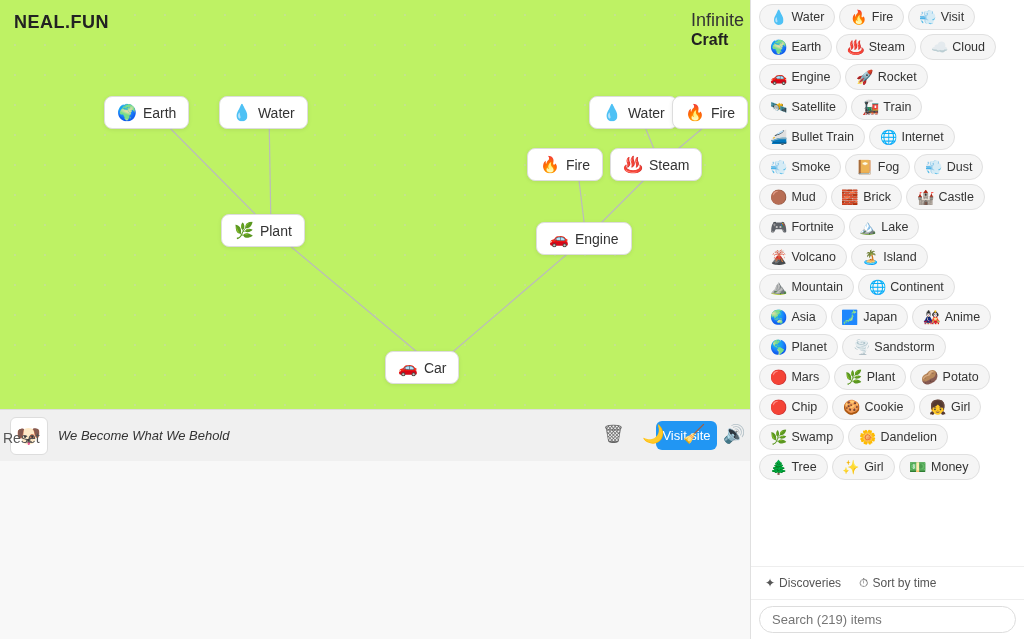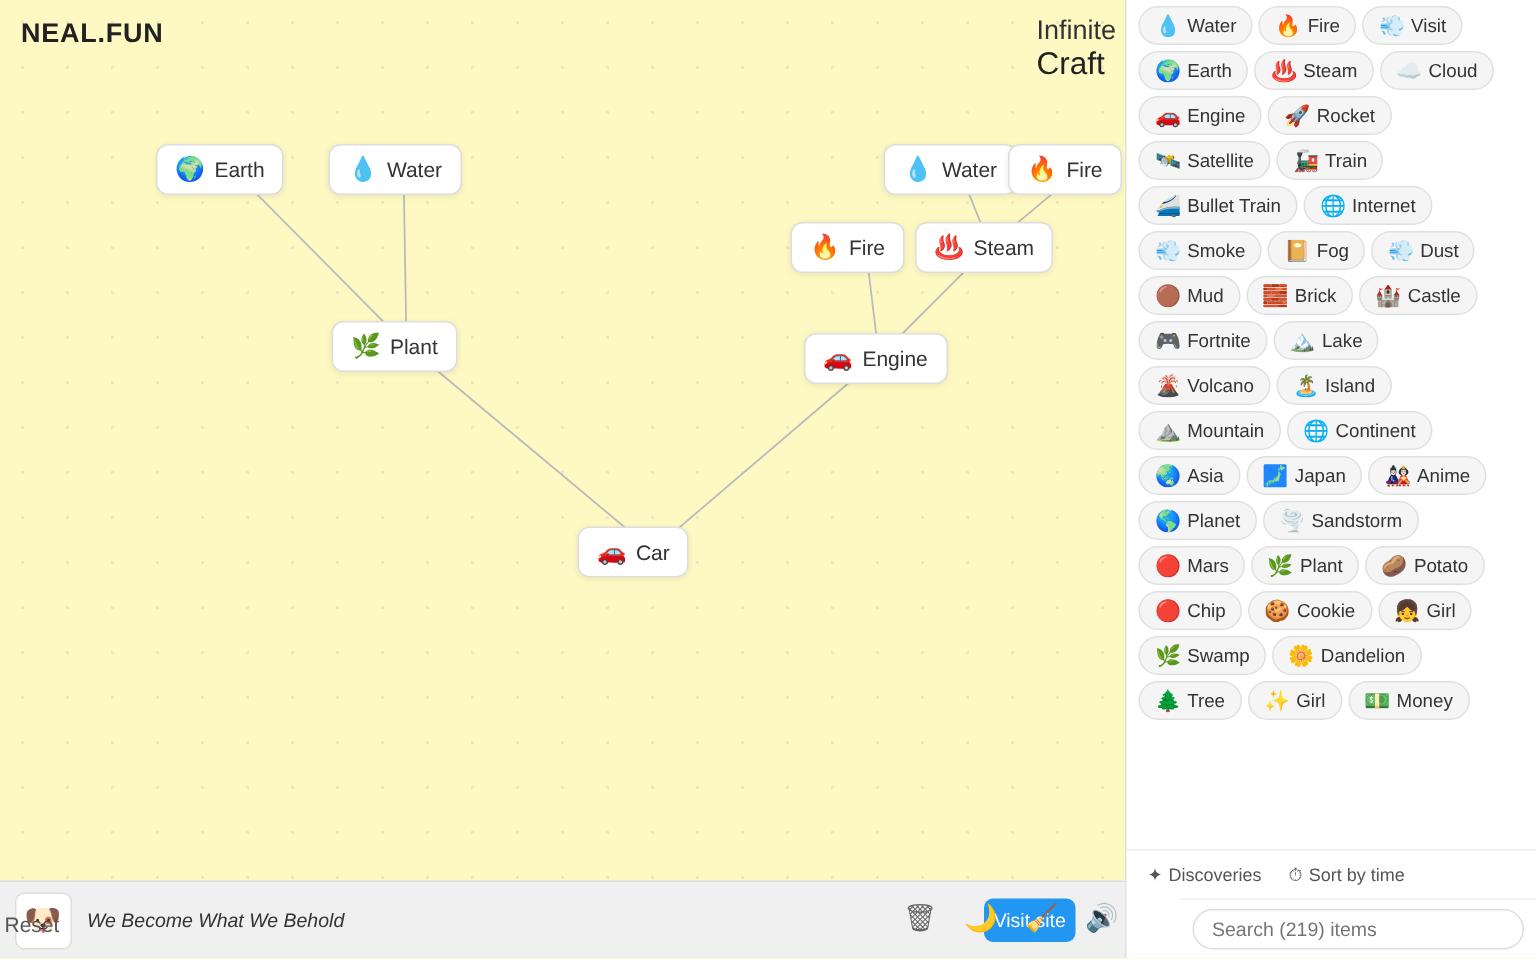--- a/index.html
+++ b/index.html
@@ -10,22 +10,22 @@
       height: 639px;
       overflow: hidden;
       position: relative;
     }
 
     
     #canvas {
       position: absolute;
       top: 0; left: 0;
       width: 750px;
-      height: 639px;
-      background: #fef9c3;
+      height: 461px;
+      background: #bef264;
       overflow: hidden;
     }
 
     
     #canvas::before {
       content: '';
       position: absolute;
       top: 0; left: 0; right: 0; bottom: 0;
       background-image: radial-gradient(circle, #ccc 1px, transparent 1px);
       background-size: 30px 30px;
@@ -45,21 +45,21 @@
     }
 
     
     #title {
       position: absolute;
       top: 10px;
       right: 280px;
       z-index: 10;
     }
     #title .infinite { font-size: 18px; color: #333; font-weight: 300; }
-    #title .craft { font-size: 21px; color: #222; font-weight: 400; }
+    #title .craft { font-size: 16px; color: #222; font-weight: 700; }
 
     
     #reset-btn {
       position: absolute;
       bottom: 15px;
       left: 3px;
       background: none;
       border: none;
       font-size: 14px;
       color: #555;
@@ -160,21 +160,20 @@
       border-radius: 4px;
     }
 
     
     #search-bar {
       border-top: 1px solid #eee;
       padding: 6px 8px;
       display: flex;
       align-items: center;
       gap: 6px;
-      margin-left: 36px;
     }
 
     #search-input {
       flex: 1;
       border: 1px solid #ddd;
       border-radius: 16px;
       padding: 5px 12px;
       font-size: 13px;
       outline: none;
       color: #555;

